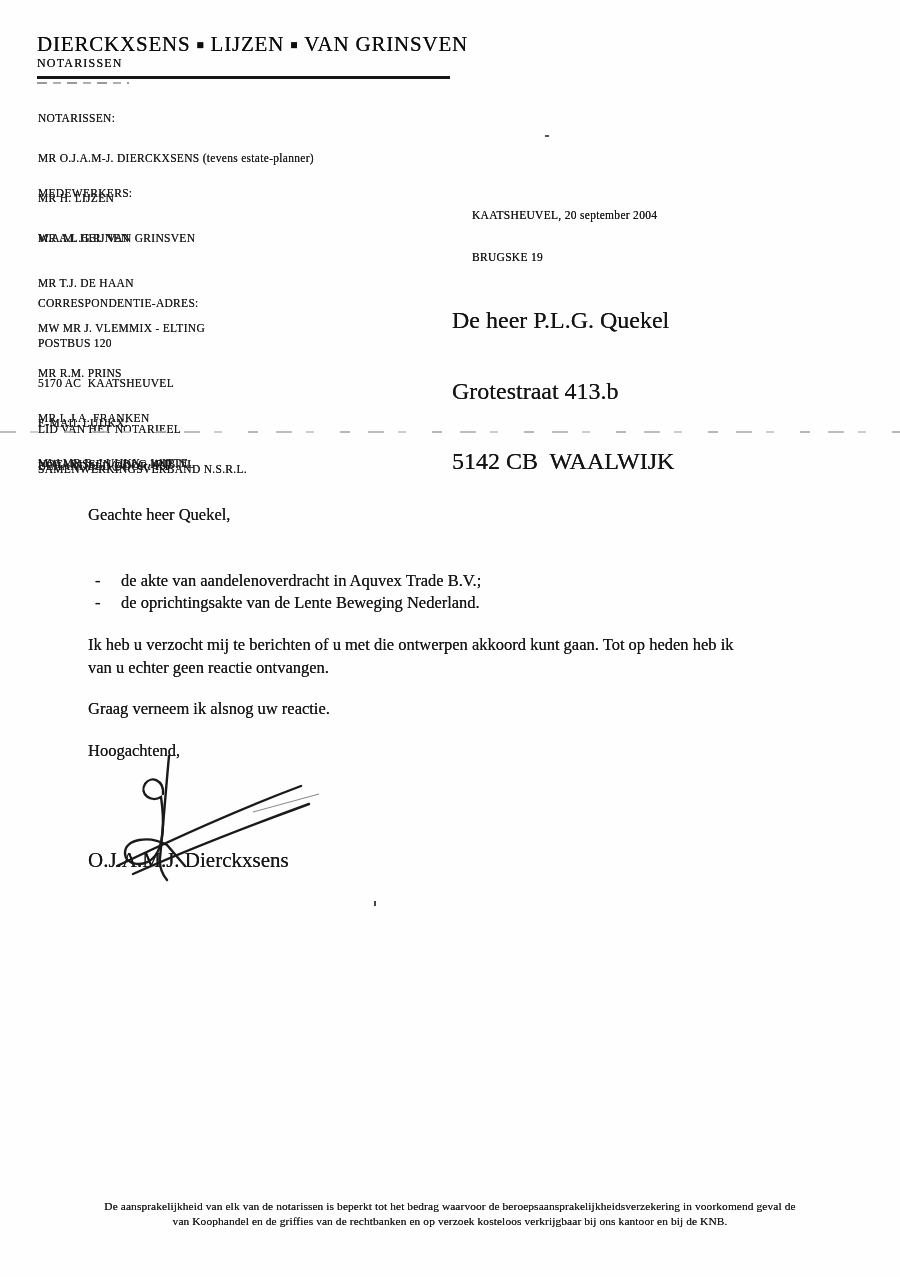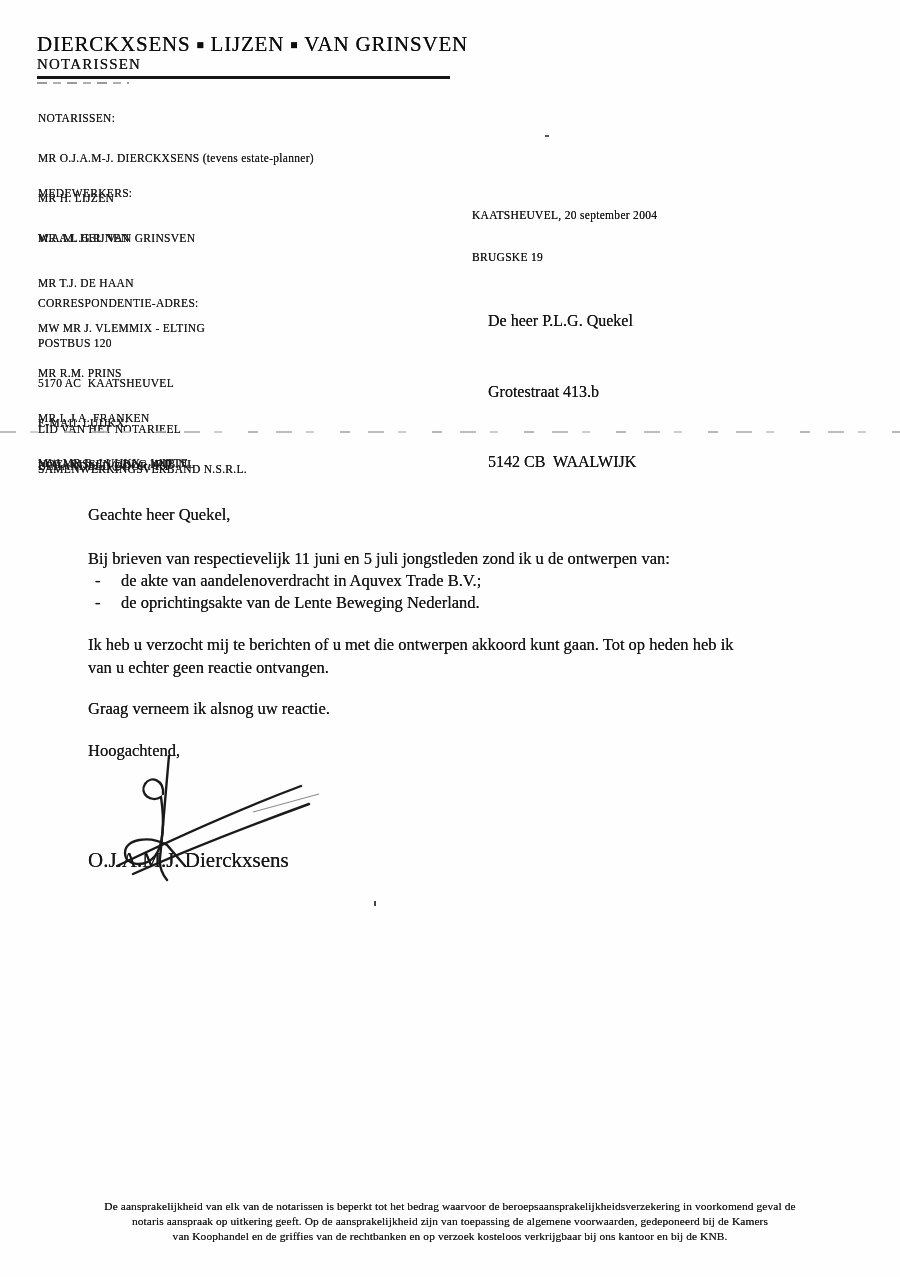--- a/index.html
+++ b/index.html
@@ -24,21 +24,21 @@
     text-shadow: 0 0 0.5px #222;
     white-space: nowrap;
   }
   .firm .sq {
     font-size: 12px;
     vertical-align: 2px;
     padding: 0 6px;
   }
   .firm-subtitle {
     left: 37px; top: 56px;
-    font-size: 15px;
+    font-size: 12px;
     letter-spacing: 1.2px;
     text-shadow: 0 0 0.4px #222;
   }
   .header-rule {
     left: 37px; top: 76px;
     width: 413px; height: 3px;
     background: #161616;
   }
   .rule-artifact {
     left: 37px; top: 82px;
@@ -78,22 +78,22 @@
   
   .dateline {
     left: 472px; top: 180px;
     font-size: 11.5px;
     letter-spacing: 0.3px;
     line-height: 14px;
     text-shadow: 0 0 0.3px #333;
     white-space: pre;
   }
   .recipient {
-    left: 488px; top: 262px;
-    font-size: 16px;
+    left: 452px; top: 262px;
+    font-size: 24px;
     line-height: 23.5px;
     text-shadow: 0 0 0.4px #222;
     white-space: pre;
   }
 
   
   .body-text {
     font-size: 16.5px;
     color: #161616;
     text-shadow: 0 0 0.4px #2a2a2a;
@@ -184,21 +184,20 @@
   </div>
 
   <div class="abs recipient">
     <div>De heer P.L.G. Quekel</div>
     <div>Grotestraat 413.b</div>
     <div>5142 CB  WAALWIJK</div>
   </div>
 
   <div class="abs body-text salutation">Geachte heer Quekel,</div>
 
-  <div class="abs body-text para1">Bij brieven van respectievelijk 11 juni en 5 juli jongstleden zond ik u de ontwerpen van:</div>
 
   <div class="abs body-text bullet-row bullet1">
     <span class="marker">-</span><span>de akte van aandelenoverdracht in Aquvex Trade B.V.;</span>
   </div>
   <div class="abs body-text bullet-row bullet2">
     <span class="marker">-</span><span>de oprichtingsakte van de Lente Beweging Nederland.</span>
   </div>
 
   <div class="abs body-text para2">
     <div>Ik heb u verzocht mij te berichten of u met die ontwerpen akkoord kunt gaan. Tot op heden heb ik</div>
@@ -216,20 +215,19 @@
       <path d="M12,116 C62,92 132,60 196,36"></path>
       <path d="M28,124 C82,100 152,73 204,54"></path>
     </g>
     <path d="M148,62 L214,44" stroke="#8a8a8a" stroke-width="1.1" fill="none"></path>
   </svg>
 
   <div class="abs body-text signer">O.J.A.M.J. Dierckxsens</div>
 
   <div class="abs footer">
     <div>De aansprakelijkheid van elk van de notarissen is beperkt tot het bedrag waarvoor de beroepsaansprakelijkheidsverzekering in voorkomend geval de</div>
-    <div>notaris aanspraak op uitkering geeft. Op de aansprakelijkheid zijn van toepassing de algemene voorwaarden, gedeponeerd bij de Kamers</div>
     <div>van Koophandel en de griffies van de rechtbanken en op verzoek kosteloos verkrijgbaar bij ons kantoor en bij de KNB.</div>
   </div>
 
   <div class="abs speck speck1"></div>
   <div class="abs speck speck2"></div>
 
 </div>
 
 </body></html>

